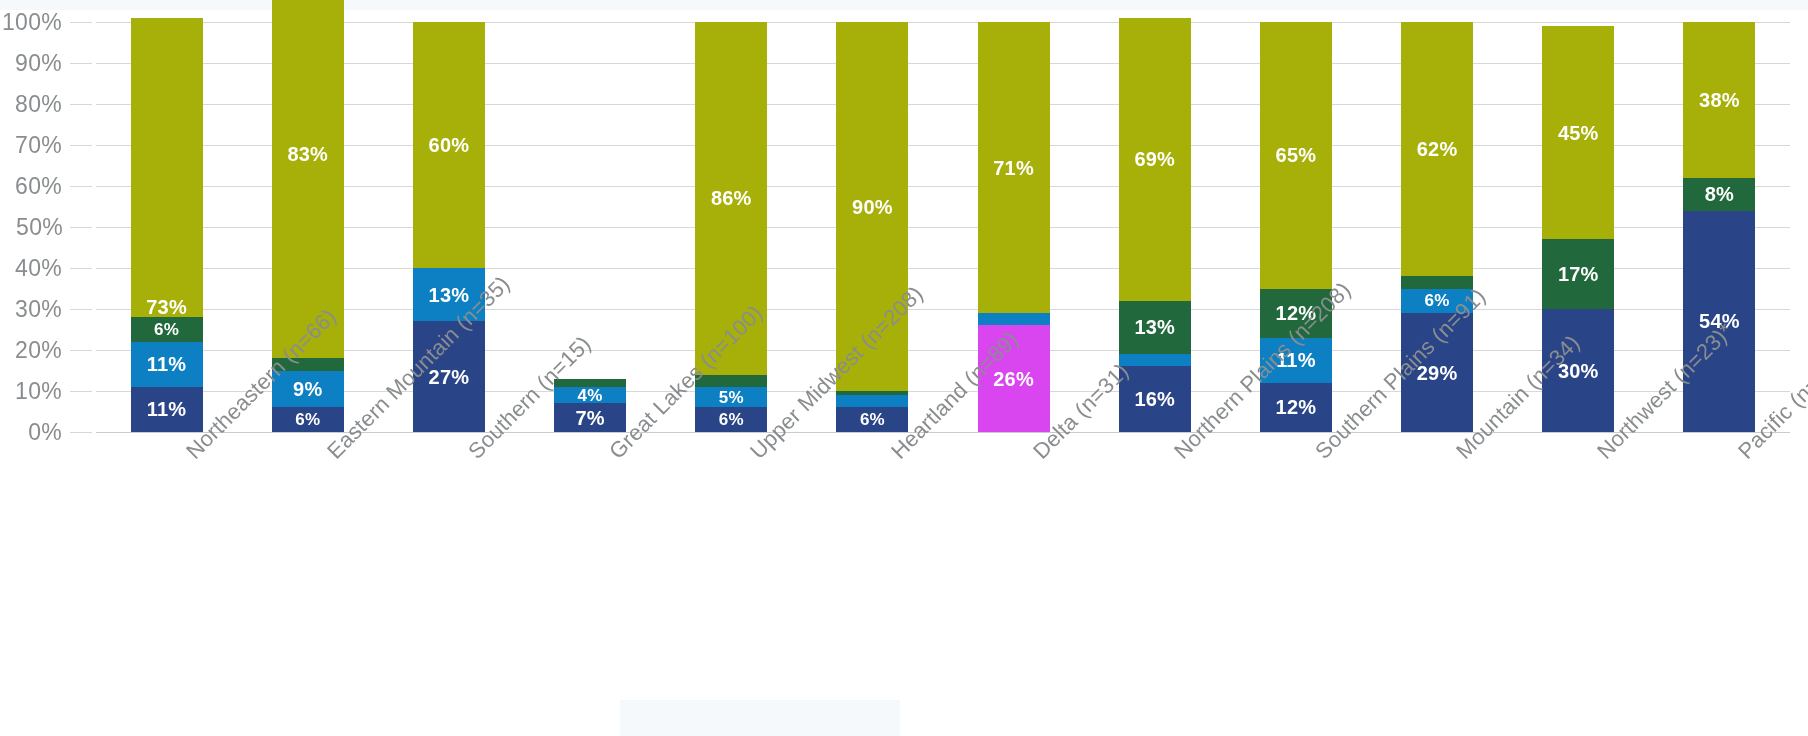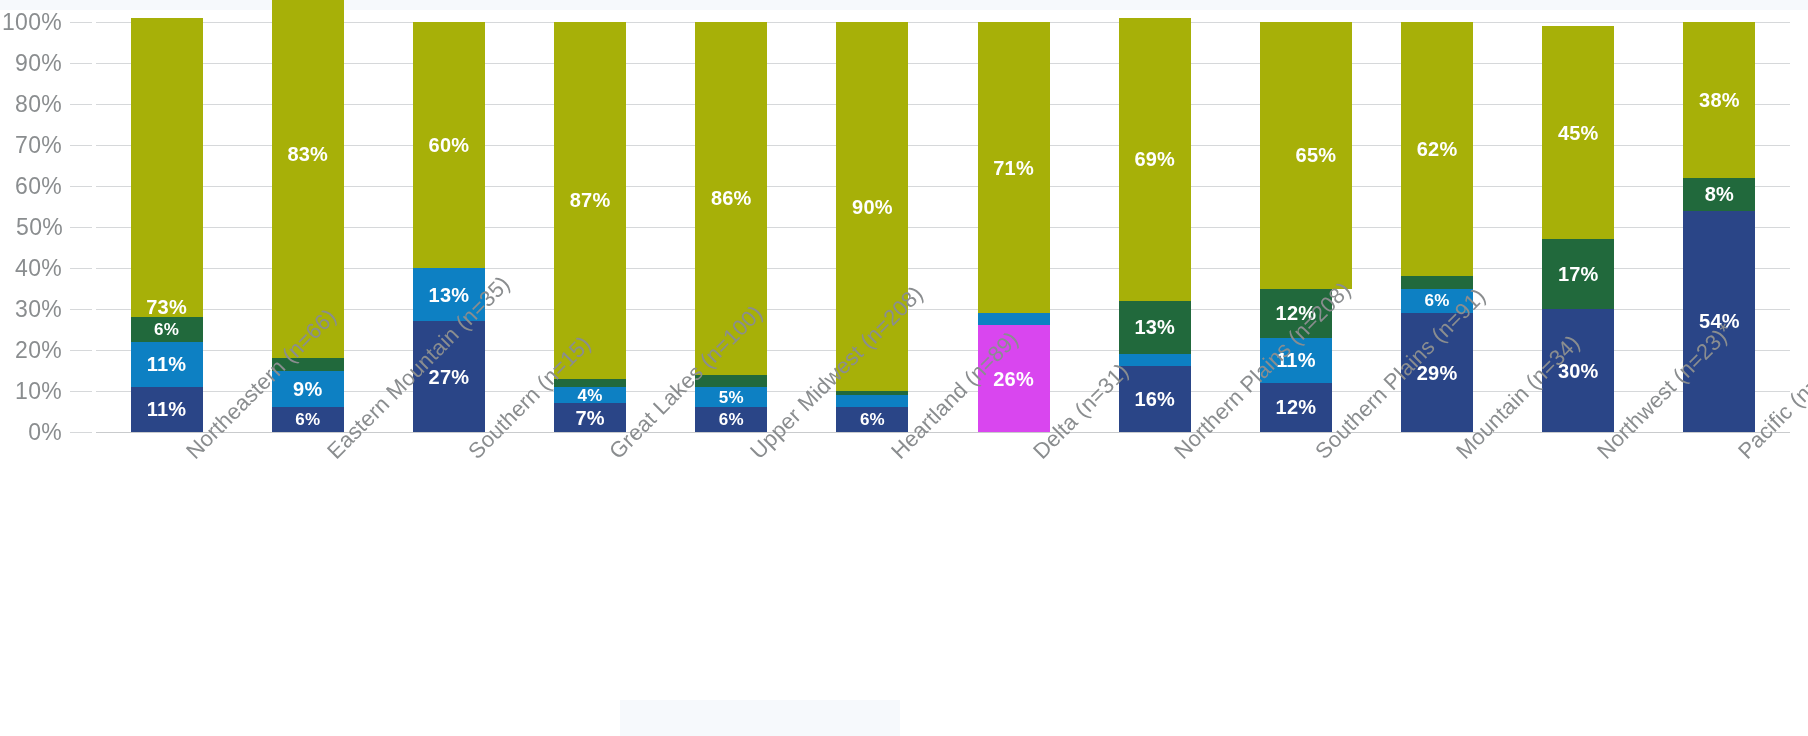--- a/index.html
+++ b/index.html
@@ -216,23 +216,20 @@
         </div>
         <div class="bar-group" style="left: 458.083px; width: 72px;">
           <div class="bar-stack">
             <div class="seg" style="height: 28.7px; background: rgb(42, 69, 135);">
               <span class="seg-label">7%</span>
             </div>
             <div class="seg" style="height: 16.4px; background: rgb(13, 128, 195);">
               <span class="seg-label" style="font-size: 17px;">4%</span>
             </div>
             <div class="seg" style="height: 8.2px; background: rgb(33, 105, 60);"></div>
-            <div class="seg" style="height: 356.7px; background: rgb(167, 176, 8);">
-              <span class="seg-label">87%</span>
-            </div>
           </div>
         </div>
         <div class="bar-group" style="left: 599.25px; width: 72px;">
           <div class="bar-stack">
             <div class="seg" style="height: 24.6px; background: rgb(42, 69, 135);">
               <span class="seg-label" style="font-size: 17px;">6%</span>
             </div>
             <div class="seg" style="height: 20.5px; background: rgb(13, 128, 195);">
               <span class="seg-label" style="font-size: 17px;">5%</span>
             </div>
@@ -283,21 +280,21 @@
           <div class="bar-stack">
             <div class="seg" style="height: 49.2px; background: rgb(42, 69, 135);">
               <span class="seg-label">12%</span>
             </div>
             <div class="seg" style="height: 45.1px; background: rgb(13, 128, 195);">
               <span class="seg-label">11%</span>
             </div>
             <div class="seg" style="height: 49.2px; background: rgb(33, 105, 60);">
               <span class="seg-label">12%</span>
             </div>
-            <div class="seg" style="height: 266.5px; background: rgb(167, 176, 8); padding-left: 20px;">
+            <div class="seg" style="height: 266.5px; background: rgb(167, 176, 8);">
               <span class="seg-label">65%</span>
             </div>
           </div>
         </div>
         <div class="bar-group" style="left: 1305.08px; width: 72px;">
           <div class="bar-stack">
             <div class="seg" style="height: 118.9px; background: rgb(42, 69, 135);">
               <span class="seg-label">29%</span>
             </div>
             <div class="seg" style="height: 24.6px; background: rgb(13, 128, 195);">

